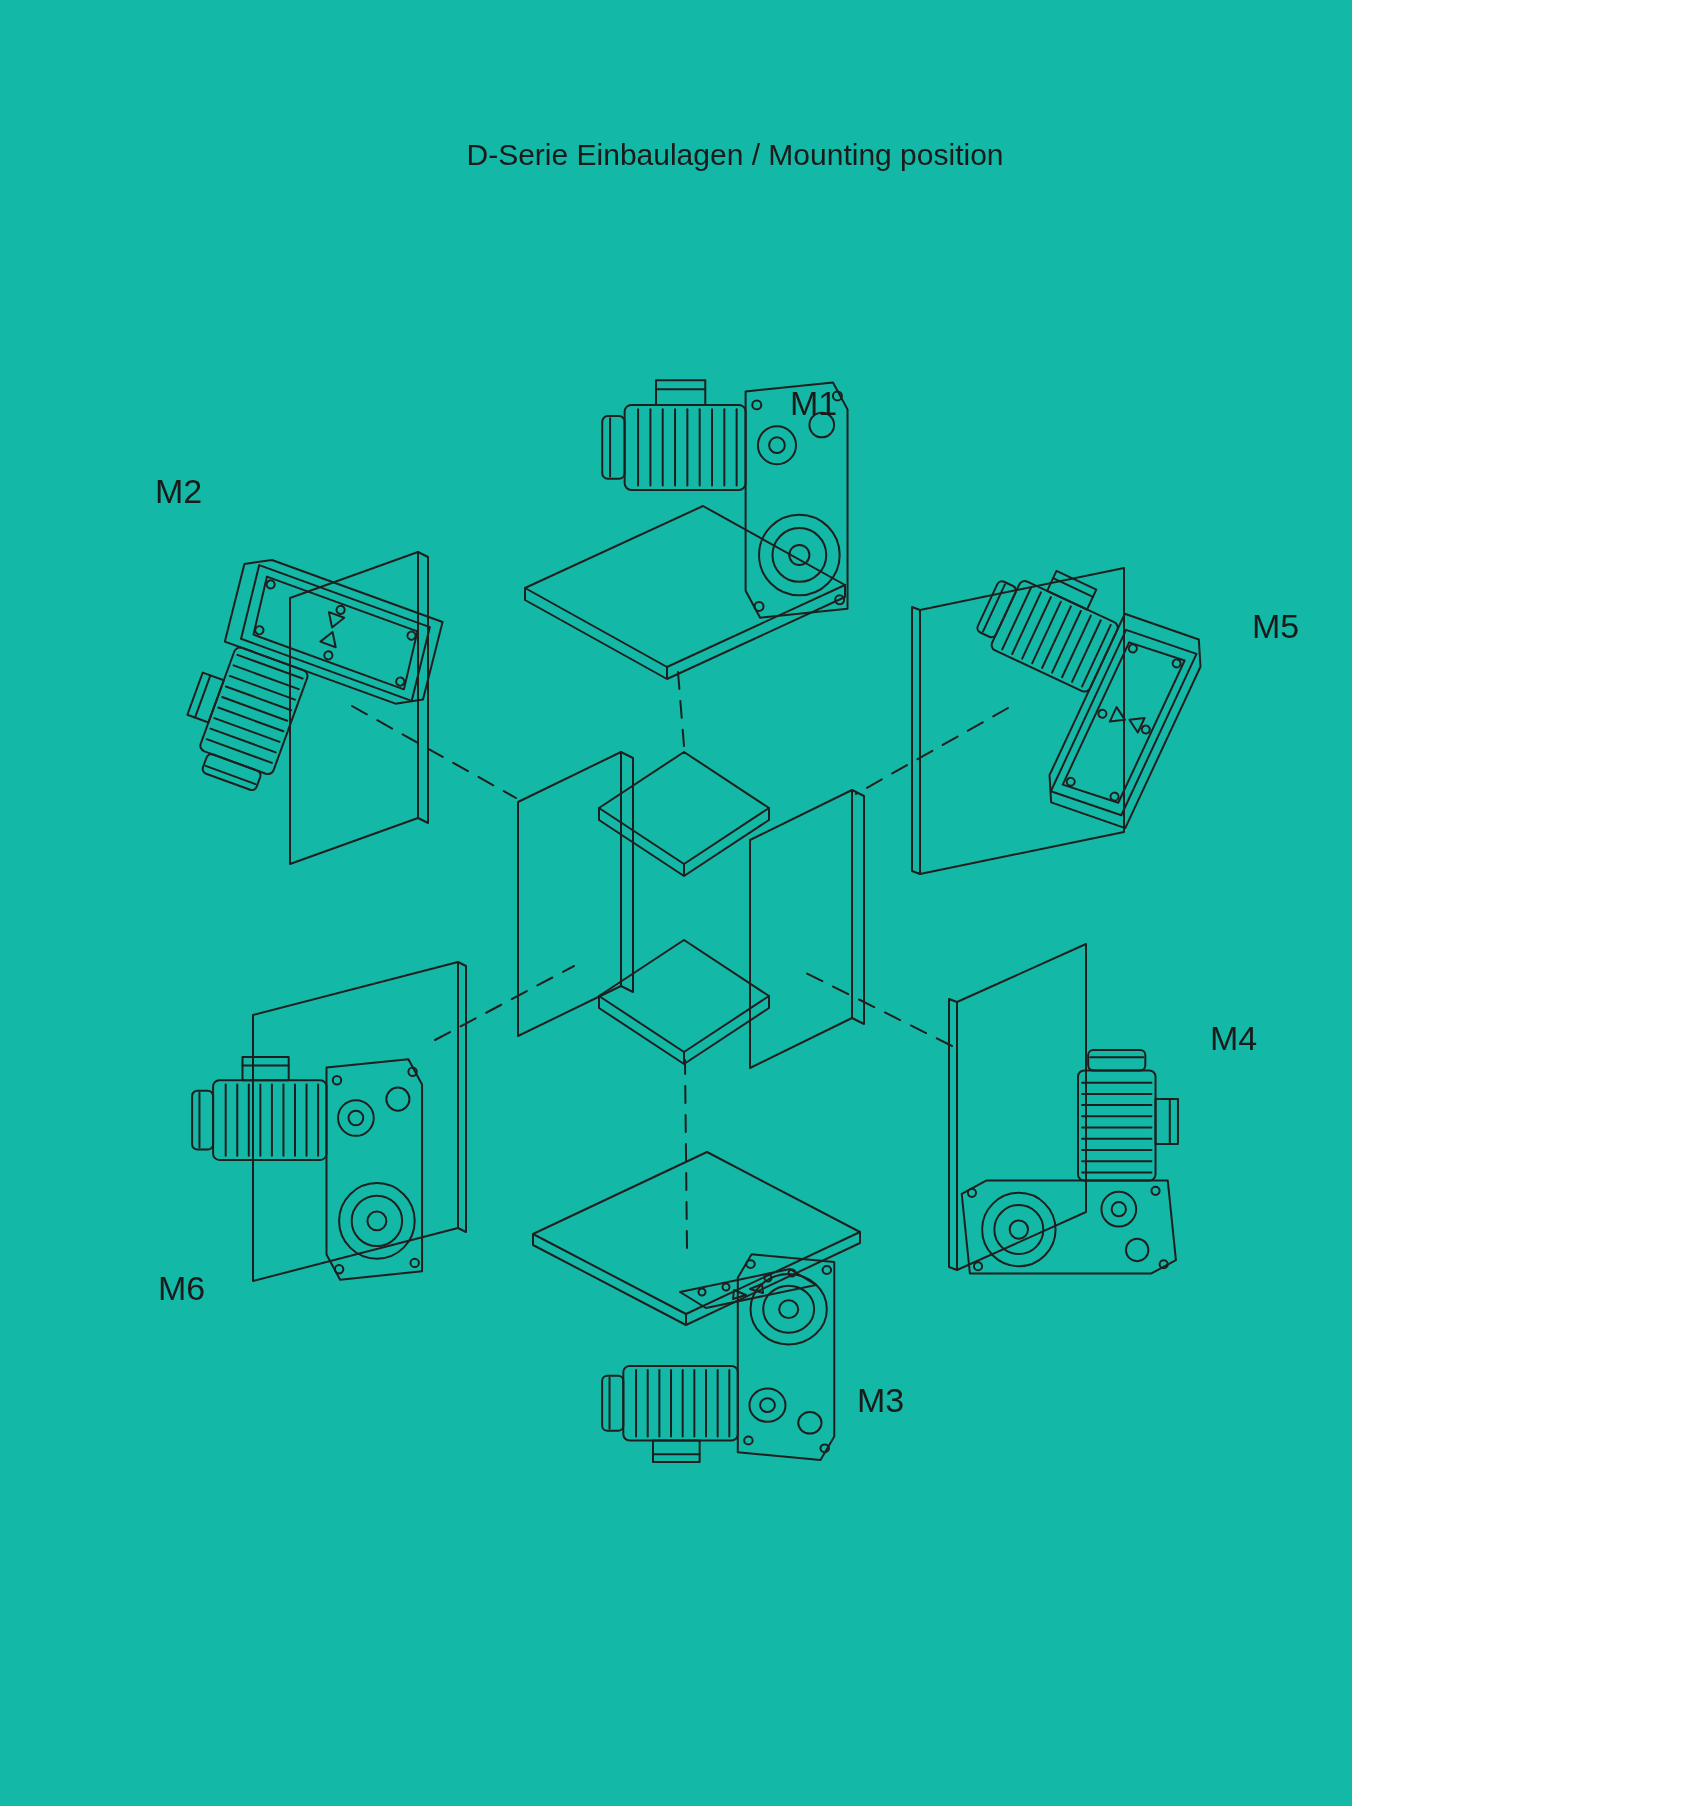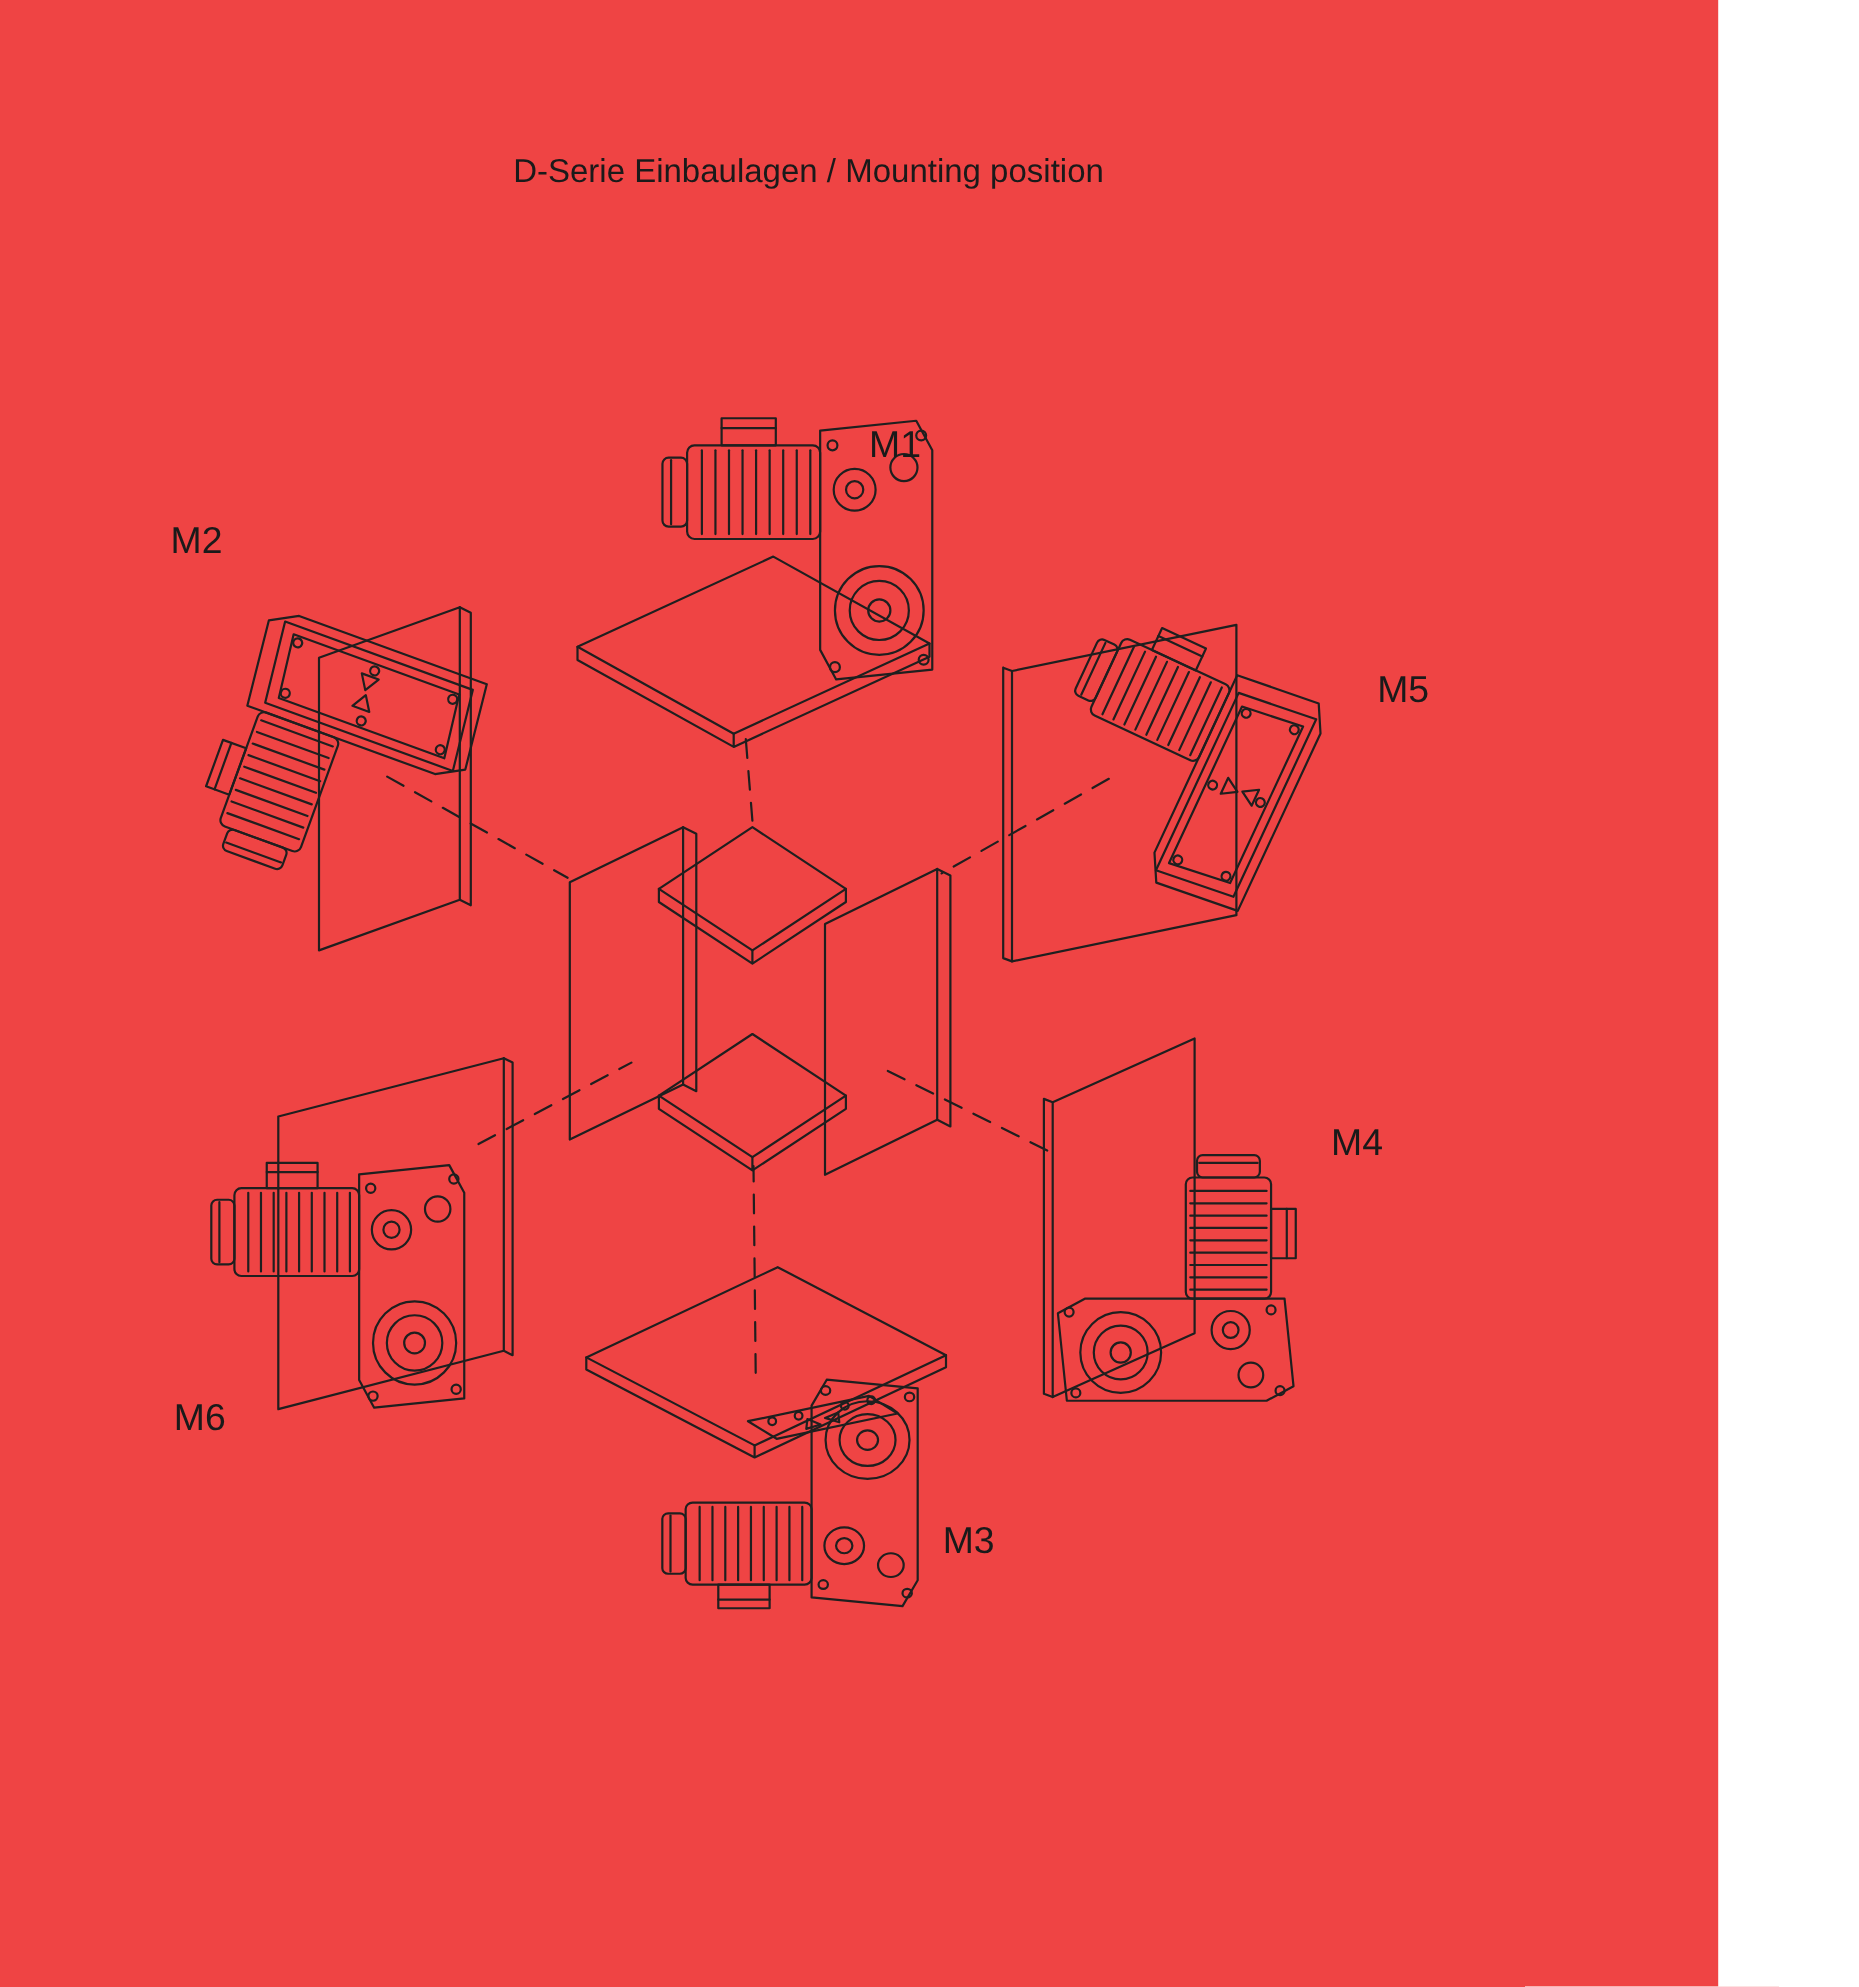--- a/index.html
+++ b/index.html
@@ -1,16 +1,16 @@
 <!DOCTYPE html>
 <html><head>
 <meta charset="utf-8">
 <style>
   html,body{margin:0;padding:0;background:#ffffff;}
-  .page{position:relative;width:1562px;height:1806px;background:#ef4444;overflow:hidden;
+  .page{position:relative;width:1352px;height:1806px;background:#14b8a6;overflow:hidden;
         font-family:"Liberation Sans",sans-serif;}
   svg{display:block;}
   
   .art path,.art rect,.art circle,.art line,.art polygon{
     stroke:#1f1f1f;stroke-width:2;fill:none;
     stroke-linejoin:round;stroke-linecap:round;vector-effect:non-scaling-stroke;
   }
   .fw{fill:#ffffff;}
   .tri{fill:#1f1f1f;stroke:none;}
   .dash{stroke:#1f1f1f;stroke-width:3;fill:none;stroke-dasharray:17 12;vector-effect:non-scaling-stroke;}

